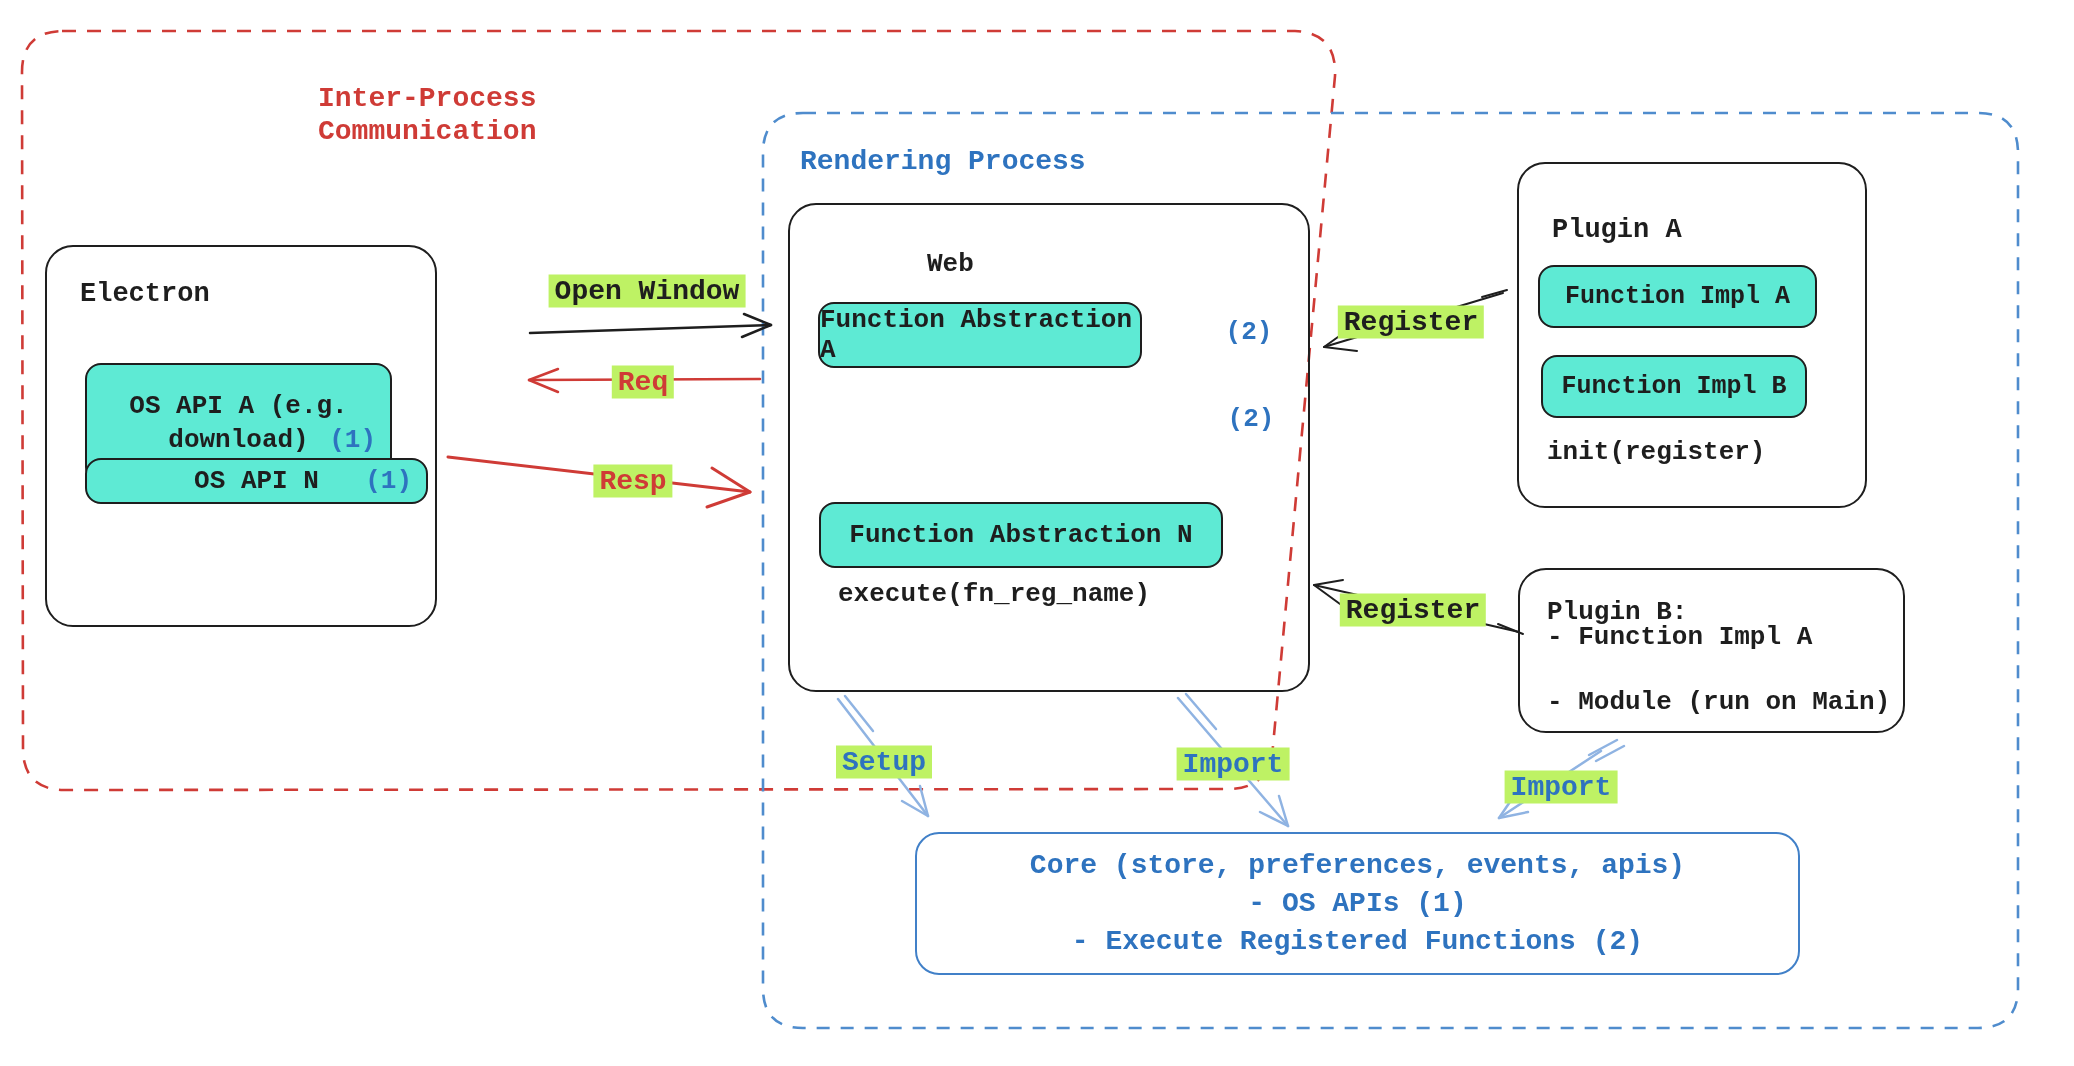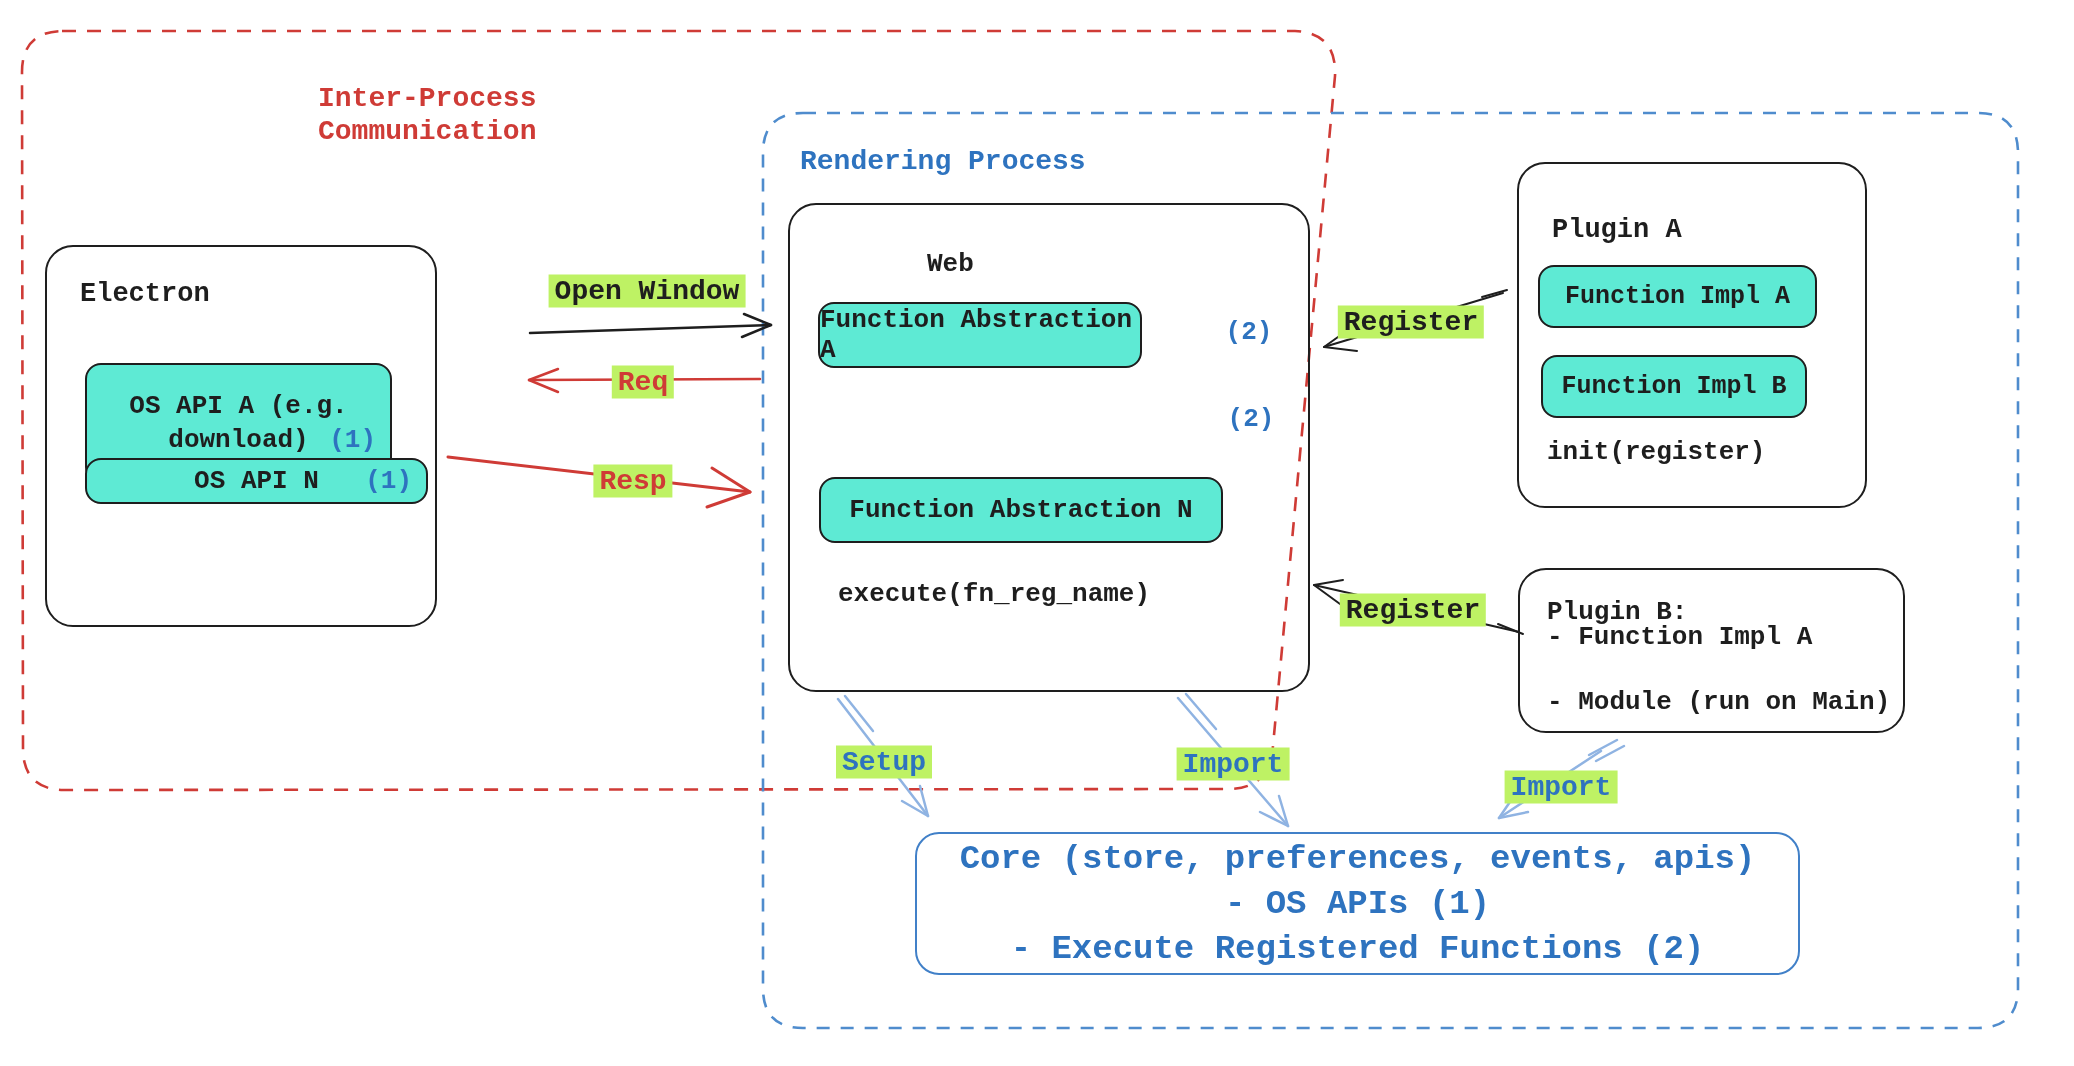--- a/index.html
+++ b/index.html
@@ -12,21 +12,21 @@
   .lbl{position:absolute;font-size:26px;white-space:pre;}
   .lbl-28{font-size:28px;}
   .red{color:#cf3b36;}
   .blue{color:#2e73bf;}
   .arrow-label{position:absolute;transform:translate(-50%,-50%);background:#bef264;padding:1px 6px;
     font-size:28px;white-space:pre;}
   .badge{position:absolute;transform:translate(-50%,-50%);color:#2e73bf;font-size:26px;white-space:pre;}
   .badge-inline{color:#2e73bf;position:absolute;right:14px;top:50%;transform:translateY(-50%);}
   .core-box{position:absolute;border:2px solid #4180c8;border-radius:24px;box-sizing:border-box;
     display:flex;flex-direction:column;align-items:center;justify-content:center;gap:7px;}
-  .core-line{font-size:34px;color:#2e73bf;white-space:pre;}
+  .core-line{font-size:28px;color:#2e73bf;white-space:pre;}
   .pb-line{font-size:26px;white-space:pre;line-height:45px;}
 </style>
 </head>
 <body>
 
 <div id="canvas">
 
   <svg id="wires" viewBox="0 0 2074 1066">
 
     <path d="M 62 31 L 1295 31 Q 1337 33 1335 76 L 1273 746 Q 1270 789 1228 789 L 63 790 Q 23 789 23 748 L 22 72 Q 22 32 62 31 Z" fill="none" stroke="#cf3b36" stroke-width="2.6" stroke-dasharray="14 11"></path>
@@ -96,21 +96,21 @@
   </div>
 
   <div class="box" style="left:788px;top:203px;width:522px;height:489px;"></div>
   <div class="lbl" style="left:927px;top:249px;">Web</div>
 
   <div class="subbox" style="left:818px;top:302px;width:324px;height:66px;">Function Abstraction A</div>
   <div class="badge" style="left:1249px;top:332px;">(2)</div>
 
   <div class="badge" style="left:1251px;top:419px;">(2)</div>
 
-  <div class="subbox" style="left:819px;top:477px;width:404px;height:66px;">Function Abstraction N</div>
+  <div class="subbox" style="left:819px;top:502px;width:404px;height:66px;">Function Abstraction N</div>
 
   <div class="lbl" style="left:838px;top:579px;">execute(fn_reg_name)</div>
 
   <div class="box" style="left:1517px;top:162px;width:350px;height:346px;"></div>
   <div class="lbl" style="left:1552px;top:215px;font-size:27px;">Plugin A</div>
   <div class="subbox" style="left:1538px;top:265px;width:279px;height:63px;font-size:25px;">Function Impl A</div>
   <div class="subbox" style="left:1541px;top:355px;width:266px;height:63px;font-size:25px;">Function Impl B</div>
   <div class="lbl" style="left:1547px;top:437px;">init(register)</div>
 
   <div class="box" style="left:1518px;top:568px;width:387px;height:165px;"></div>

